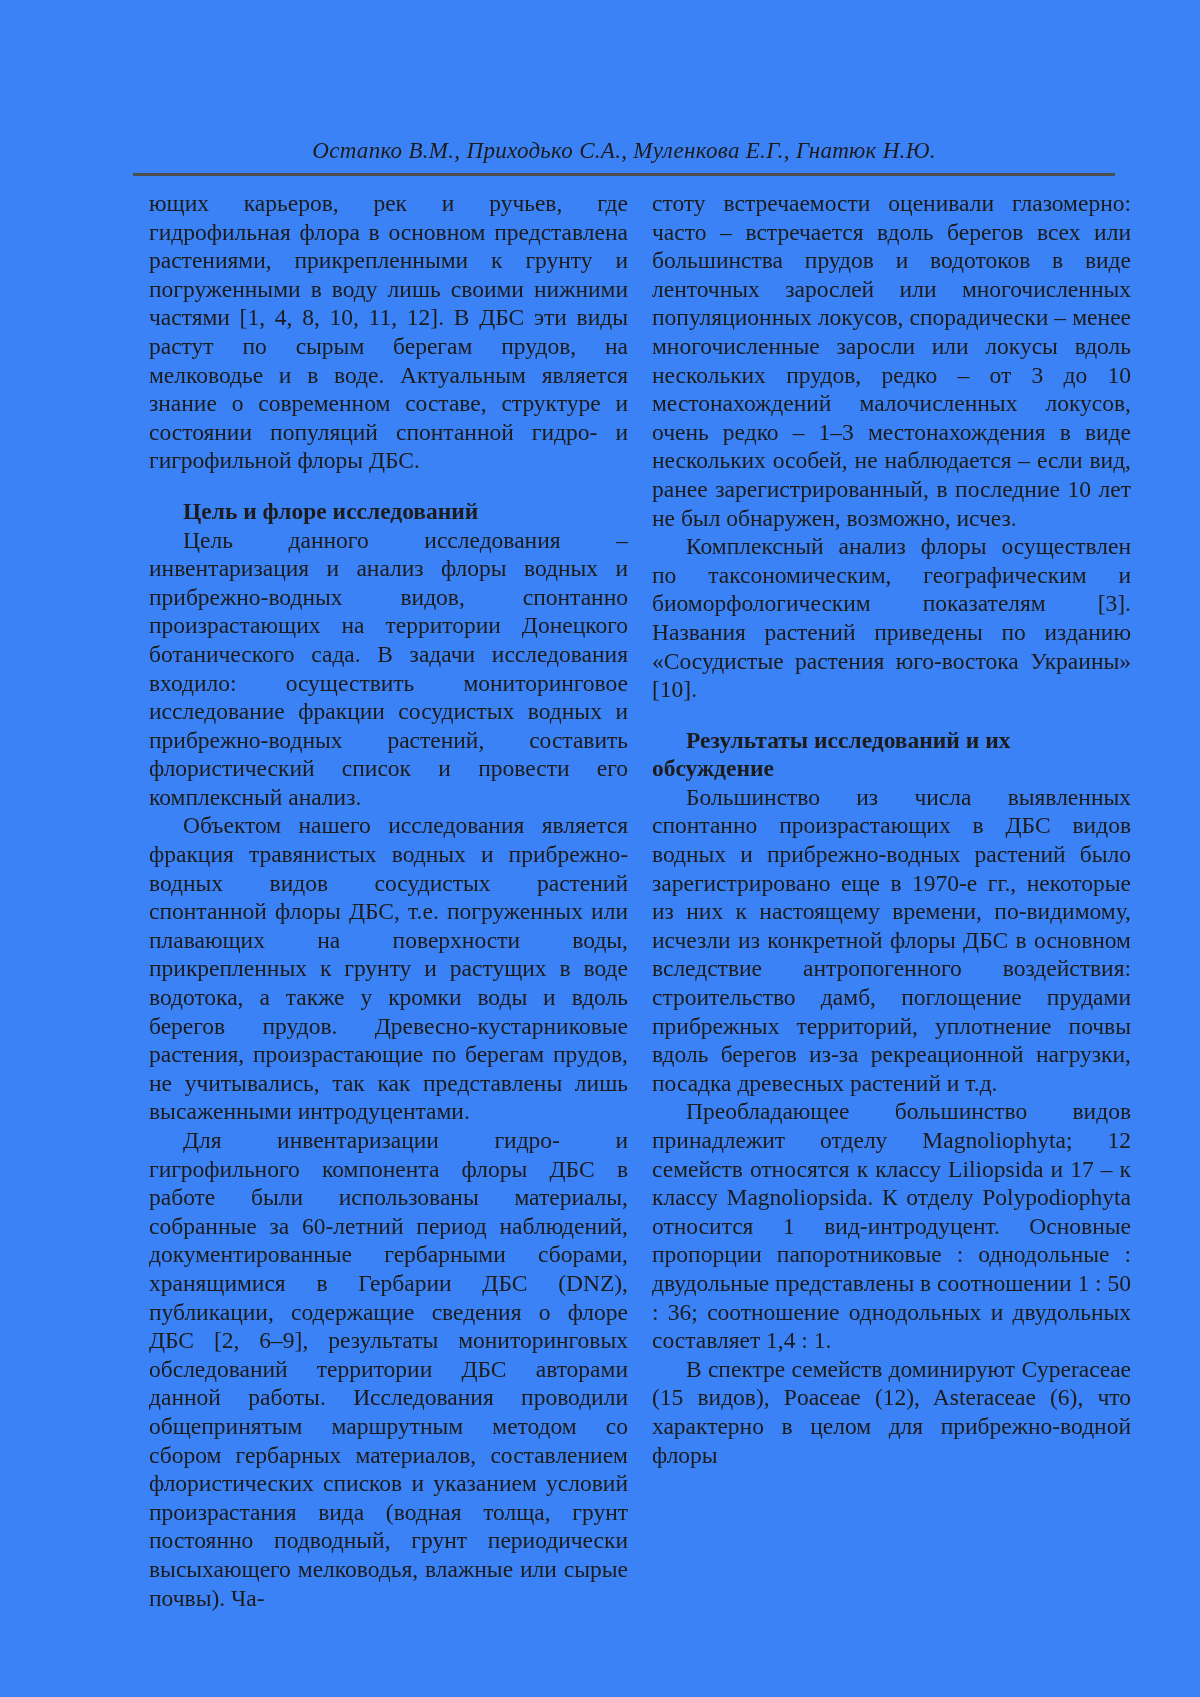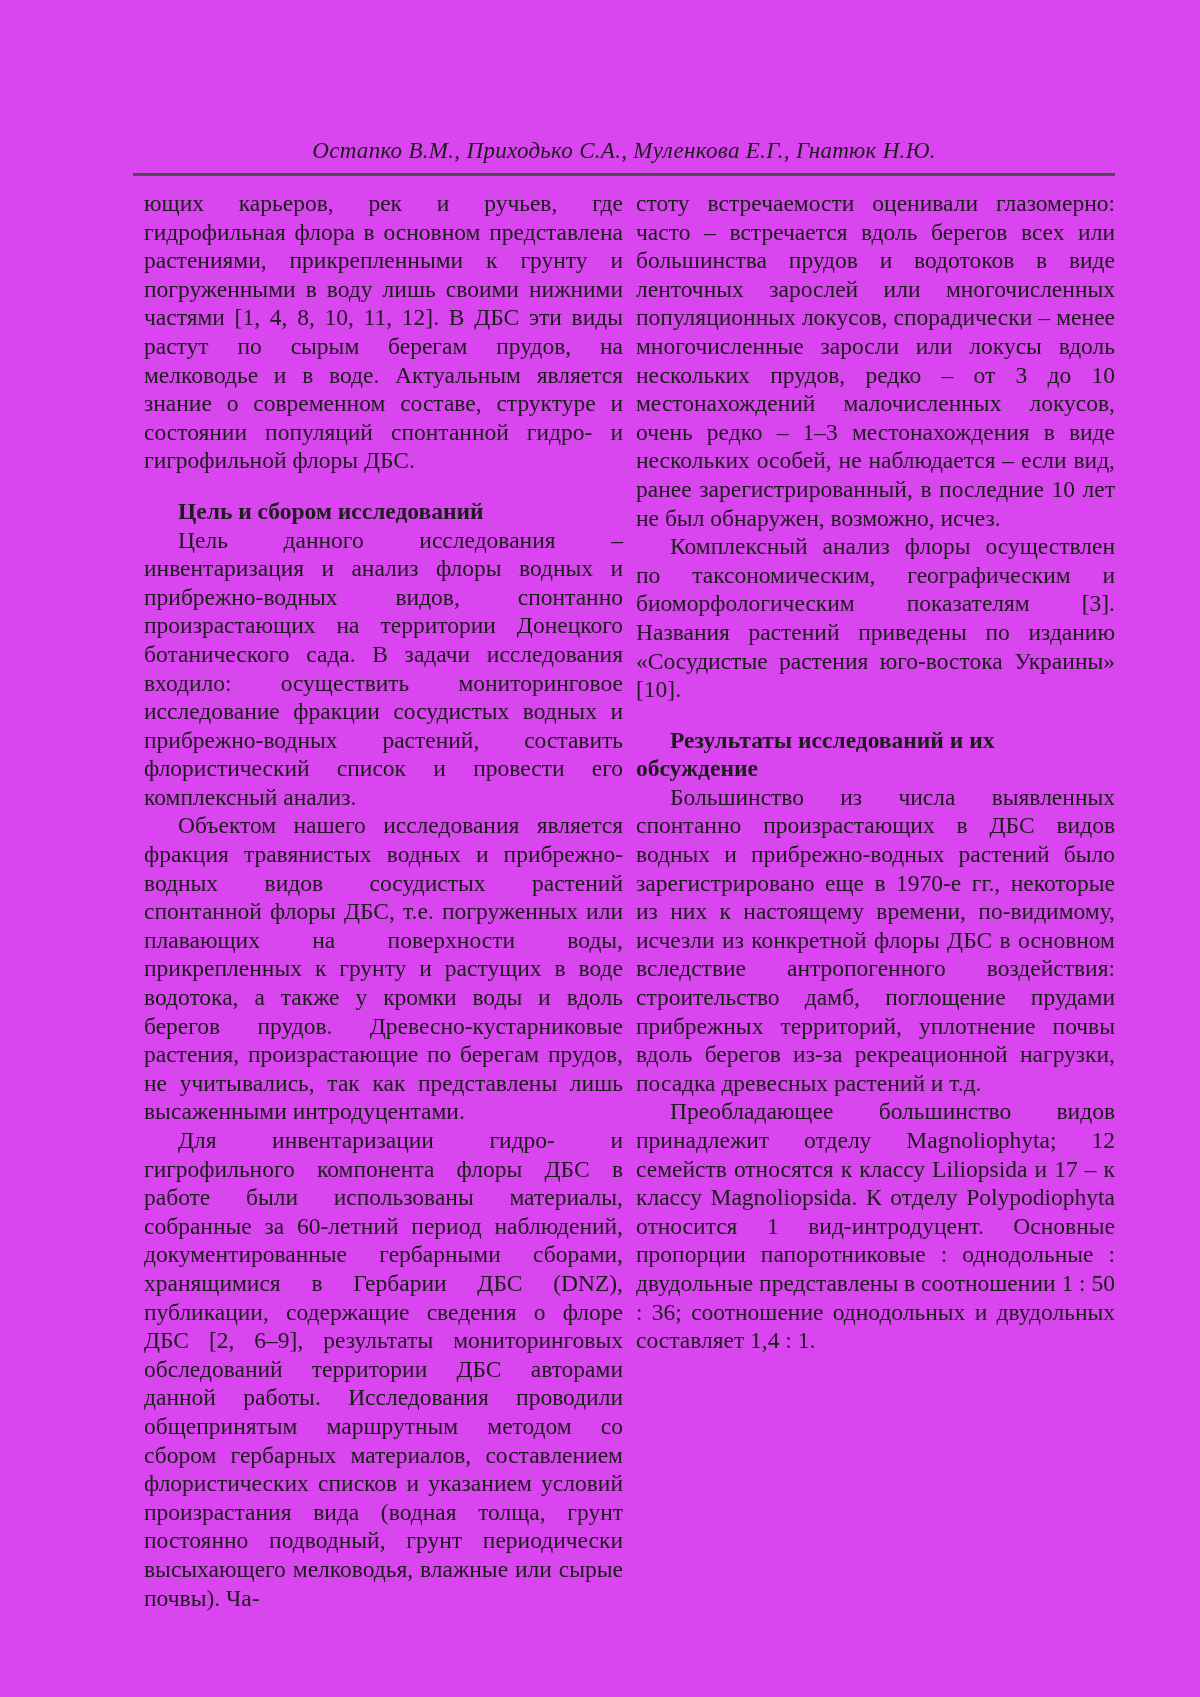--- a/index.html
+++ b/index.html
@@ -11,21 +11,21 @@
     width: 1200px;
     height: 1697px;
     position: relative;
     font-family: "Liberation Serif", serif;
     color: var(--text-color, #1c1c1c);
     -webkit-font-smoothing: antialiased;
   }
   .page {
     position: absolute;
     inset: 0;
-    background: #d946ef;
+    background: #3b82f6;
   }
   
   .running-head {
     position: absolute;
     left: 133px;
     top: 136px;
     width: 982px;
   }
   .authors-line {
     text-align: center;
@@ -37,26 +37,25 @@
   }
   .header-rule {
     margin-top: 7px;
     border: 0;
     border-bottom: 3px solid var(--rule-color, #4d4d4d);
     height: 0;
   }
   
   .columns {
     position: absolute;
-    left: 133px;
+    left: 149px;
     top: 189px;
     width: 982px;
     display: flex;
-    gap: 13px;
-    justify-content: flex-end;
+    gap: 24px;
   }
   .col {
     width: 479px;
     font-size: 23.5px;
     line-height: 28.6px;
     text-align: justify;
     text-align-last: left;
   }
   .col p.paragraph {
     margin: 0;
@@ -101,28 +100,29 @@
 <div class="page">
 
   <div class="running-head">
     <div class="authors-line">Остапко В.М., Приходько С.А., Муленкова Е.Г., Гнатюк Н.Ю.</div>
     <div class="header-rule"></div>
   </div>
 
   <div class="columns">
     <div class="col" id="col-left">
         <p class="paragraph noindent">ющих карьеров, рек и ручьев, где гидрофильная флора в основном представлена растениями, прикрепленными к грунту и погруженными в воду лишь своими нижними частями [1, 4, 8, 10, 11, 12]. В ДБС эти виды растут по сырым берегам прудов, на мелководье и в воде. Актуальным является знание о современном составе, структуре и состоянии популяций спонтанной гидро- и гигрофильной флоры ДБС.</p>
-        <h3 class="heading">Цель и сбором исследований</h3>
+        <h3 class="heading">Цель и флоре исследований</h3>
         <p class="paragraph">Цель данного исследования – инвентаризация и анализ флоры водных и прибрежно-водных видов, спонтанно произрастающих на территории Донецкого ботанического сада. В задачи исследования входило: осуществить мониторинговое исследование фракции сосудистых водных и прибрежно-водных растений, составить флористический список и провести его комплексный анализ.</p>
         <p class="paragraph">Объектом нашего исследования является фракция травянистых водных и прибрежно-водных видов сосудистых растений спонтанной флоры ДБС, т.е. погруженных или плавающих на поверхности воды, прикрепленных к грунту и растущих в воде водотока, а также у кромки воды и вдоль берегов прудов. Древесно-кустарниковые растения, произрастающие по берегам прудов, не учитывались, так как представлены лишь высаженными интродуцентами.</p>
         <p class="paragraph">Для инвентаризации гидро- и гигрофильного компонента флоры ДБС в работе были использованы материалы, собранные за 60-летний период наблюдений, документированные гербарными сборами, хранящимися в Гербарии ДБС (DNZ), публикации, содержащие сведения о флоре ДБС [2, 6–9], результаты мониторинговых обследований территории ДБС авторами данной работы. Исследования проводили общепринятым маршрутным методом со сбором гербарных материалов, составлением флористических списков и указанием условий произрастания вида (водная толща, грунт постоянно подводный, грунт периодически высыхающего мелководья, влажные или сырые почвы). Ча-</p>
       </div>
     <div class="col" id="col-right">
         <p class="paragraph noindent">стоту встречаемости оценивали глазомерно: часто – встречается вдоль берегов всех или большинства прудов и водотоков в виде ленточных зарослей или многочисленных популяционных локусов, спорадически – менее многочисленные заросли или локусы вдоль нескольких прудов, редко – от 3 до 10 местонахождений малочисленных локусов, очень редко – 1–3 местонахождения в виде нескольких особей, не наблюдается – если вид, ранее зарегистрированный, в последние 10 лет не был обнаружен, возможно, исчез.</p>
         <p class="paragraph">Комплексный анализ флоры осуществлен по таксономическим, географическим и биоморфологическим показателям [3]. Названия растений приведены по изданию «Сосудистые растения юго-востока Украины» [10].</p>
         <h3 class="heading">Результаты исследований и их обсуждение</h3>
         <p class="paragraph">Большинство из числа выявленных спонтанно произрастающих в ДБС видов водных и прибрежно-водных растений было зарегистрировано еще в 1970-е гг., некоторые из них к настоящему времени, по-видимому, исчезли из конкретной флоры ДБС в основном вследствие антропогенного воздействия: строительство дамб, поглощение прудами прибрежных территорий, уплотнение почвы вдоль берегов из-за рекреационной нагрузки, посадка древесных растений и т.д.</p>
         <p class="paragraph">Преобладающее большинство видов принадлежит отделу Magnoliophyta; 12 семейств относятся к классу Liliopsida и 17 – к классу Magnoliopsida. К отделу Polypodiophyta относится 1 вид-интродуцент. Основные пропорции папоротниковые : однодольные : двудольные представлены в соотношении 1 : 50 : 36; соотношение однодольных и двудольных составляет 1,4 : 1.</p>
+        <p class="paragraph">В спектре семейств доминируют Cyperaceae (15 видов), Poaceae (12), Asteraceae (6), что характерно в целом для прибрежно-водной флоры</p>
       </div>
   </div>
 
 
 </div>
 
 </body></html>

